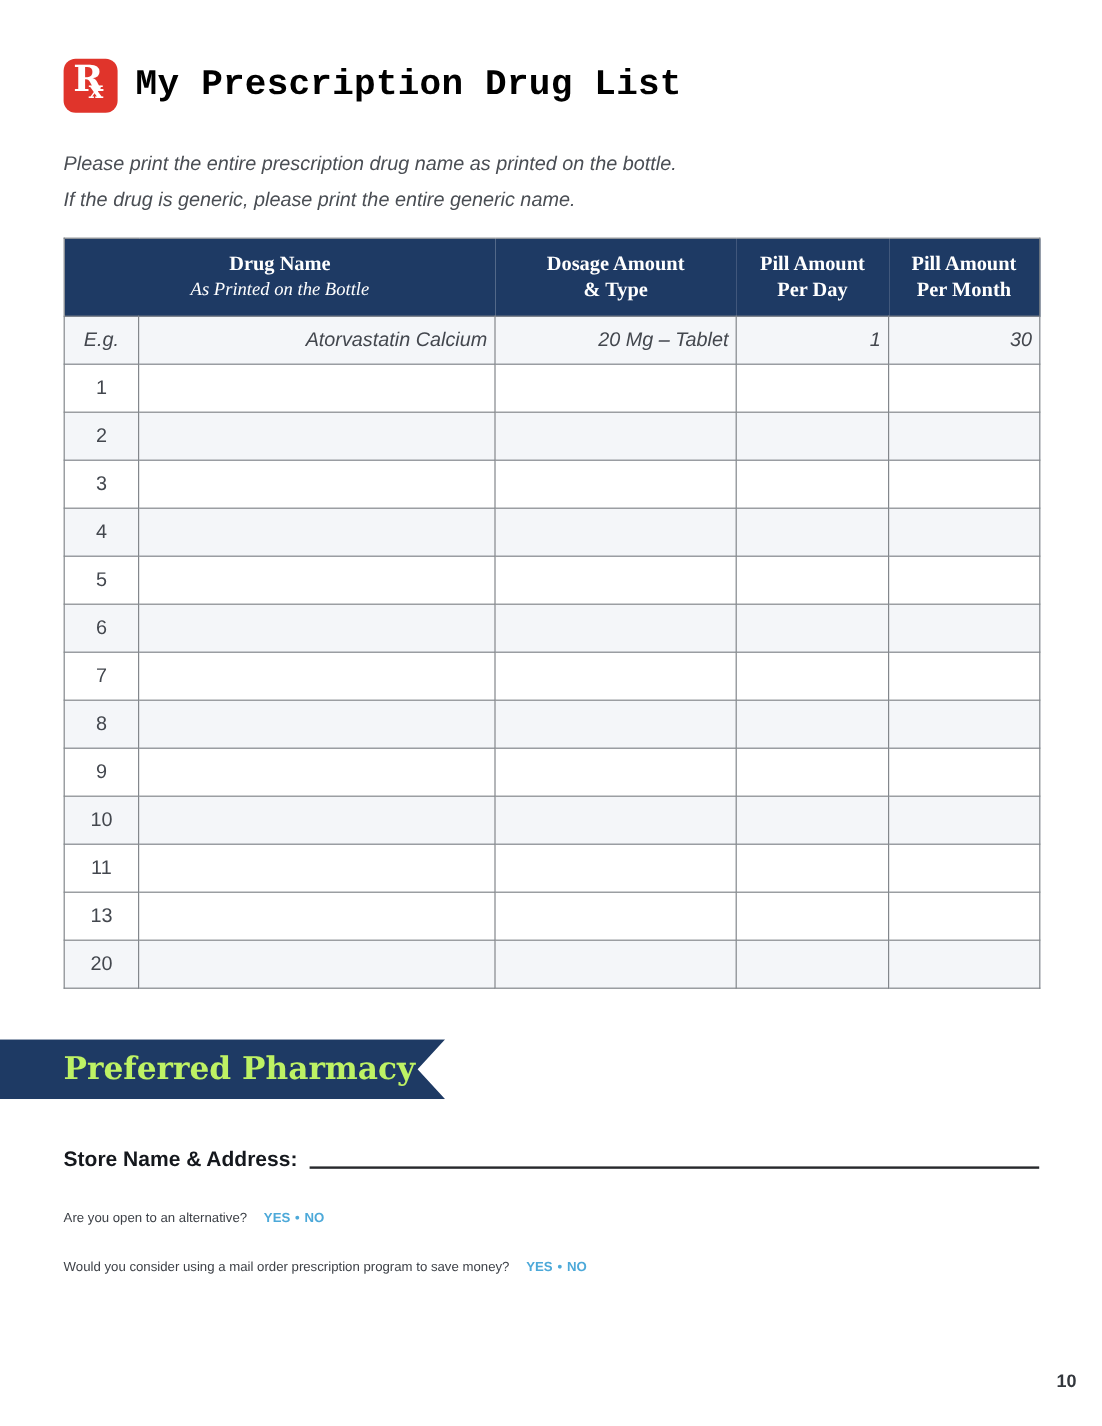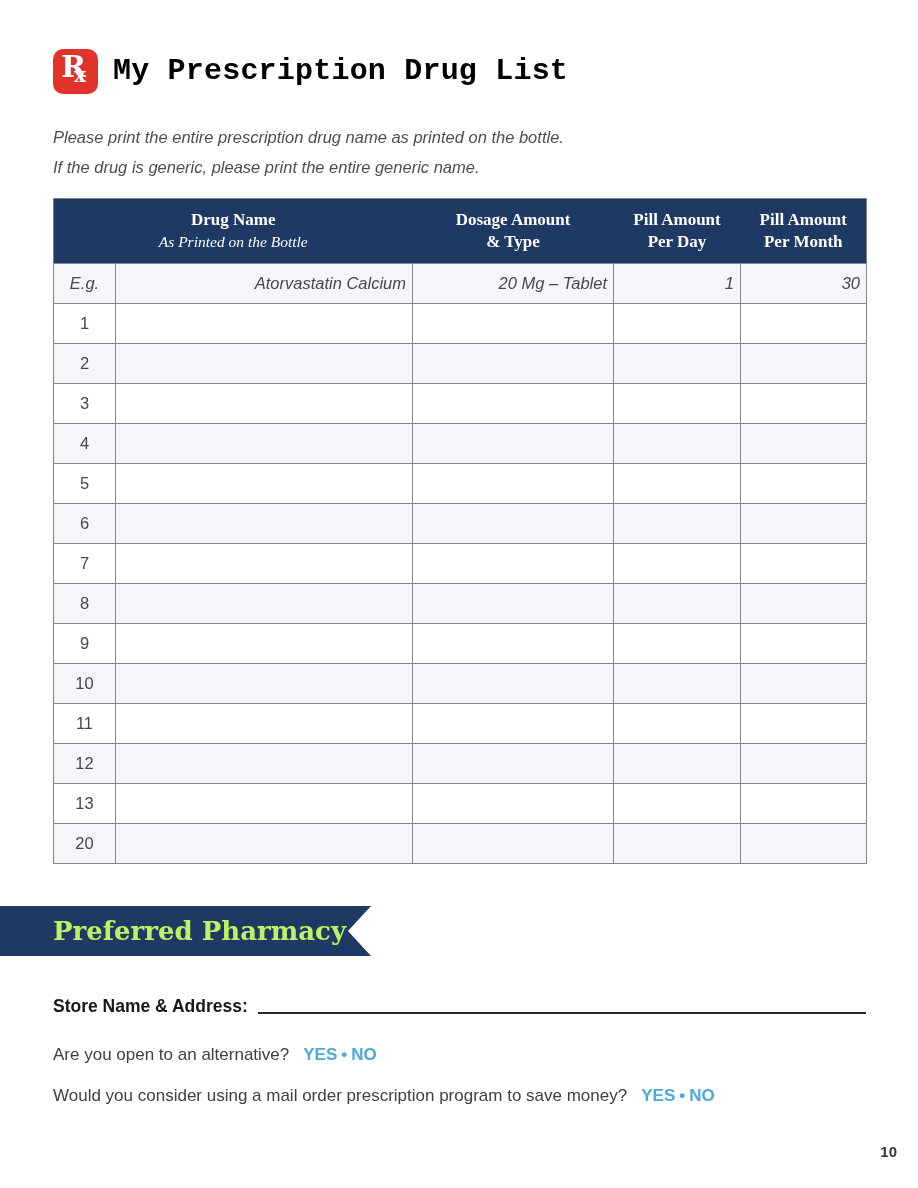--- a/index.html
+++ b/index.html
@@ -121,21 +121,21 @@
     color: #15181d;
     white-space: nowrap;
   }
   .fill-line {
     flex: 1;
     border-bottom: 2px solid #27292c;
     margin-left: 10px;
     height: 18px;
   }
   .question {
-    font-size: 17px;
+    font-size: 11px;
     color: #3d4147;
     line-height: 22px;
   }
   .question.q1 { margin-top: 27px; }
   .question.q2 { margin-top: 19px; }
   .yn { font-weight: bold; color: #4da9d9; margin-left: 14px; white-space: nowrap; }
   .yn .dot { margin: 0 4px; }
 
   
   .page-number {
@@ -269,27 +269,20 @@
           <td></td>
           <td></td>
         </tr>
         <tr>
           <td class="num">11</td>
           <td></td>
           <td></td>
           <td></td>
           <td></td>
         </tr>
-        <tr class="shaded">
-          <td class="num">12</td>
-          <td></td>
-          <td></td>
-          <td></td>
-          <td></td>
-        </tr>
         <tr>
           <td class="num">13</td>
           <td></td>
           <td></td>
           <td></td>
           <td></td>
         </tr>
         <tr class="shaded">
           <td class="num">20</td>
           <td></td>

